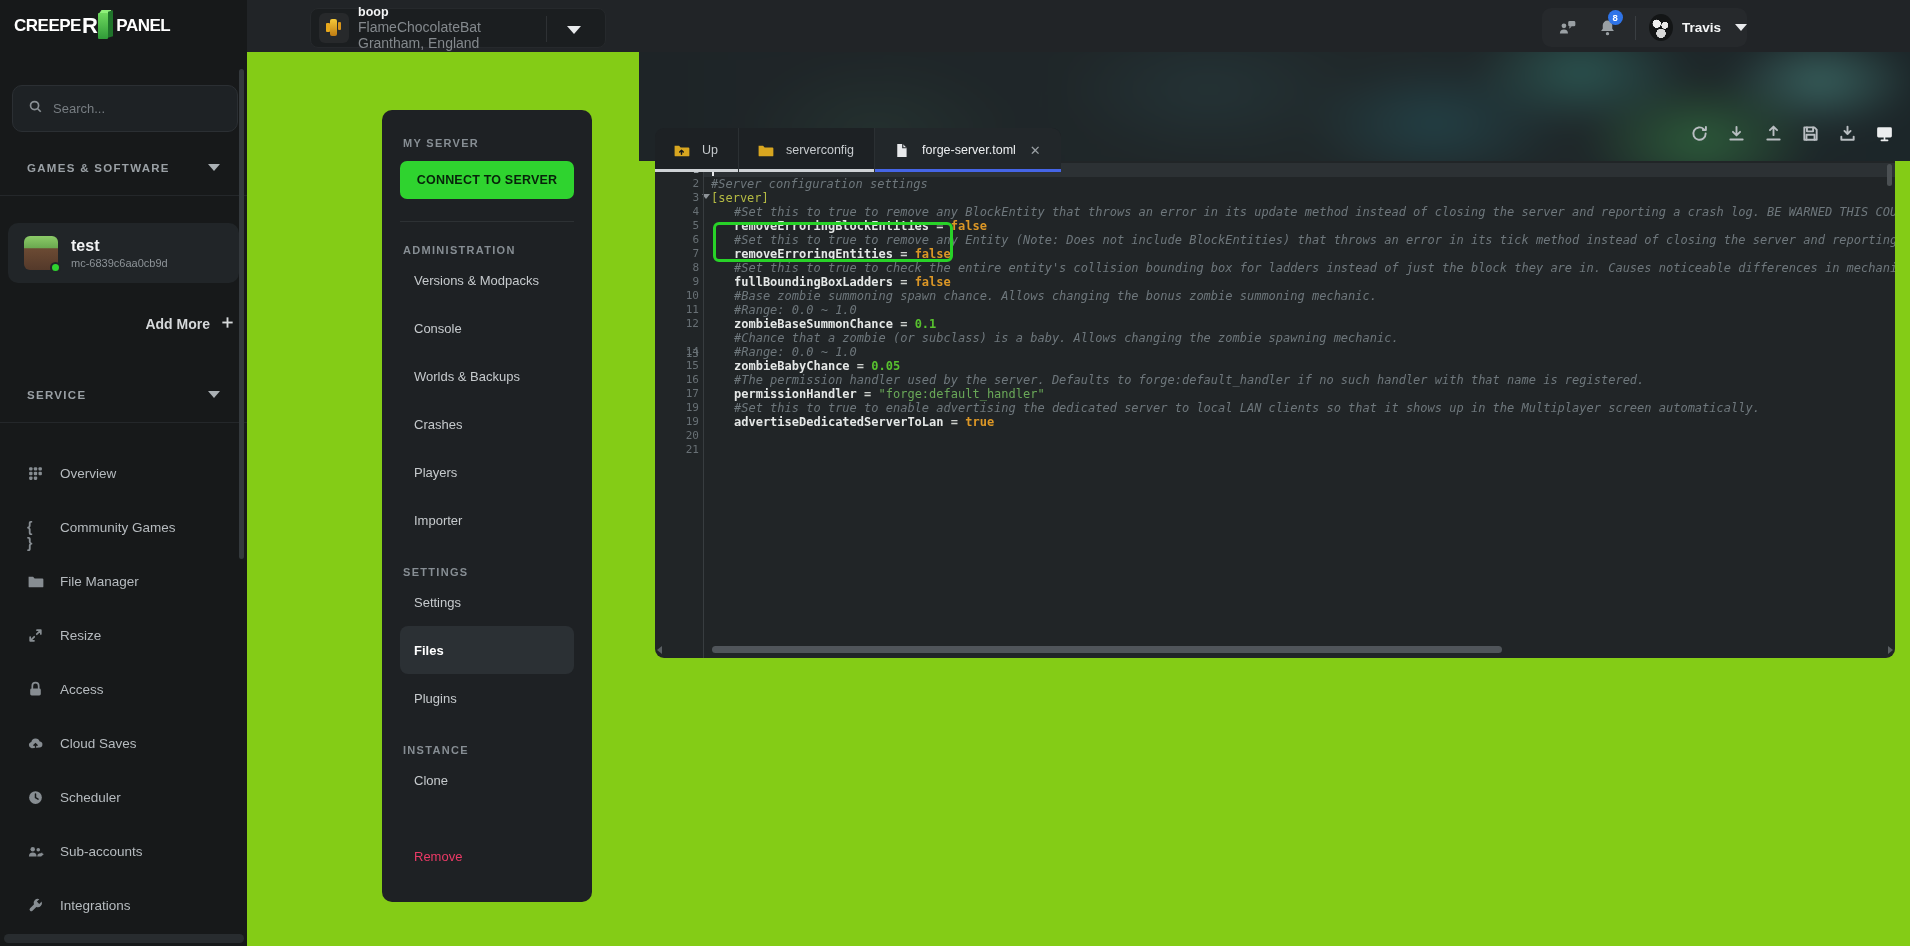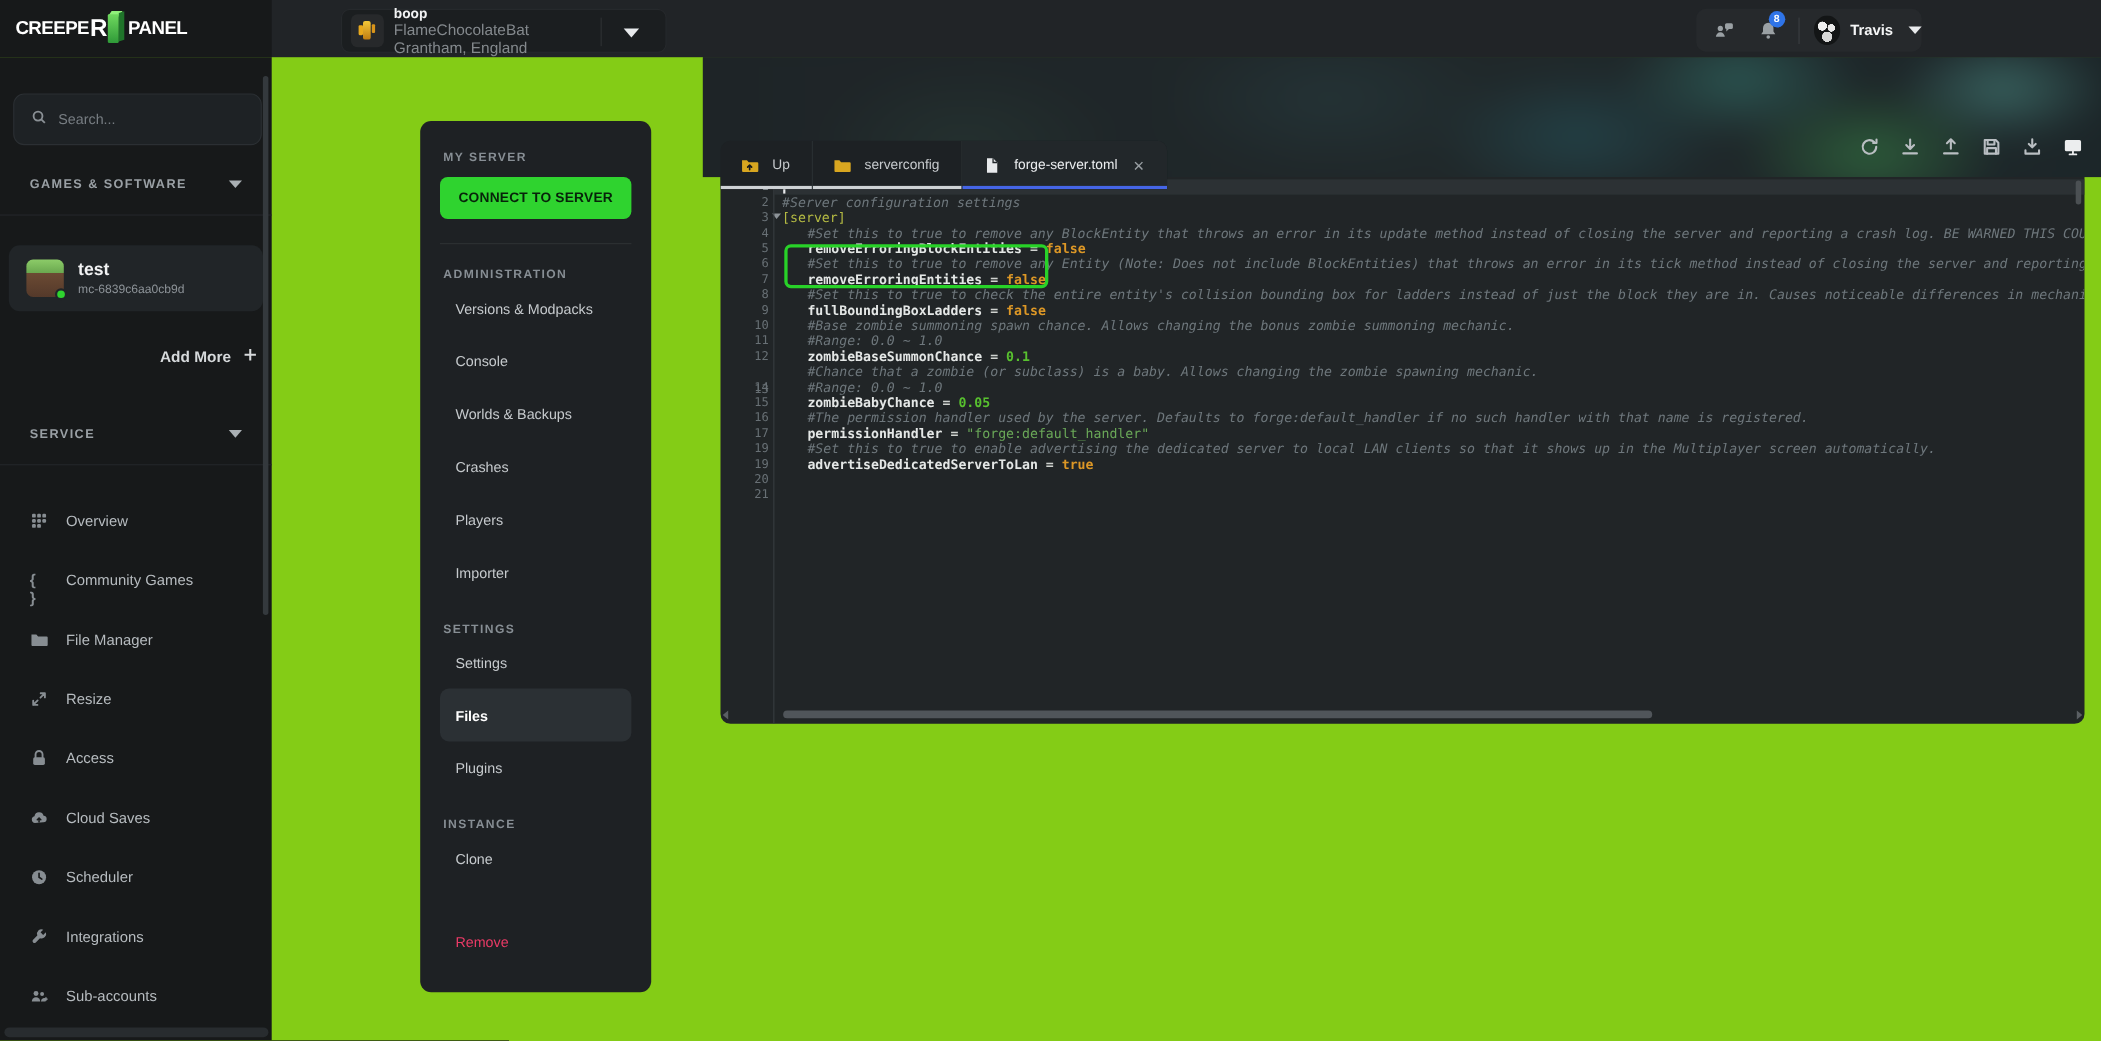--- a/index.html
+++ b/index.html
@@ -296,38 +296,38 @@
             <svg viewBox="0 0 16 16">
               <circle cx="8" cy="8" r="6" fill="currentColor"></circle>
               <path d="M8,4.6 V8 l2.4,1.6" fill="none" stroke="#17191a" stroke-width="1.4" stroke-linecap="round"></path>
             </svg>
           </span>
           <span class="side-label">Scheduler</span>
         </div>
         <div class="side-item">
           <span class="icon">
             <svg viewBox="0 0 16 16">
-              <path d="M13.8,4.2 a3.9,3.9 0 0 1 -5,5.1 L5.2,12.9 a1.6,1.6 0 0 1 -2.3,-2.3 L6.5,7 a3.9,3.9 0 0 1 5.1,-5 L9.3,4.3 l2.2,2.2 z" fill="currentColor"></path>
-            </svg>
-          </span>
-          <span class="side-label">Integrations</span>
-        </div>
-        <div class="side-item">
-          <span class="icon">
-            <svg viewBox="0 0 16 16">
               <g fill="currentColor">
                 <circle cx="5.4" cy="5.8" r="2.1"></circle>
                 <circle cx="10.6" cy="6.3" r="1.7"></circle>
                 <path d="M1.8,12.6 a3.6,3.6 0 0 1 7.2,0 z"></path>
                 <path d="M9.6,12.6 a3,3 0 0 1 4.9,-2.2 l-1,2.2 z"></path>
                 <path d="M12.4,10.6 h3 M13.9,9.1 v3" stroke="currentColor" stroke-width="1.2" fill="none"></path>
               </g>
             </svg>
           </span>
           <span class="side-label">Sub-accounts</span>
+        </div>
+        <div class="side-item">
+          <span class="icon">
+            <svg viewBox="0 0 16 16">
+              <path d="M13.8,4.2 a3.9,3.9 0 0 1 -5,5.1 L5.2,12.9 a1.6,1.6 0 0 1 -2.3,-2.3 L6.5,7 a3.9,3.9 0 0 1 5.1,-5 L9.3,4.3 l2.2,2.2 z" fill="currentColor"></path>
+            </svg>
+          </span>
+          <span class="side-label">Integrations</span>
         </div>
       </div>
 
     <div class="side-vscroll"></div>
     <div class="side-hscroll"></div>
   </div>
 
   <div class="nav-card">
     <div class="nav-header">MY SERVER</div>
     <button class="connect-btn">CONNECT TO SERVER</button>

